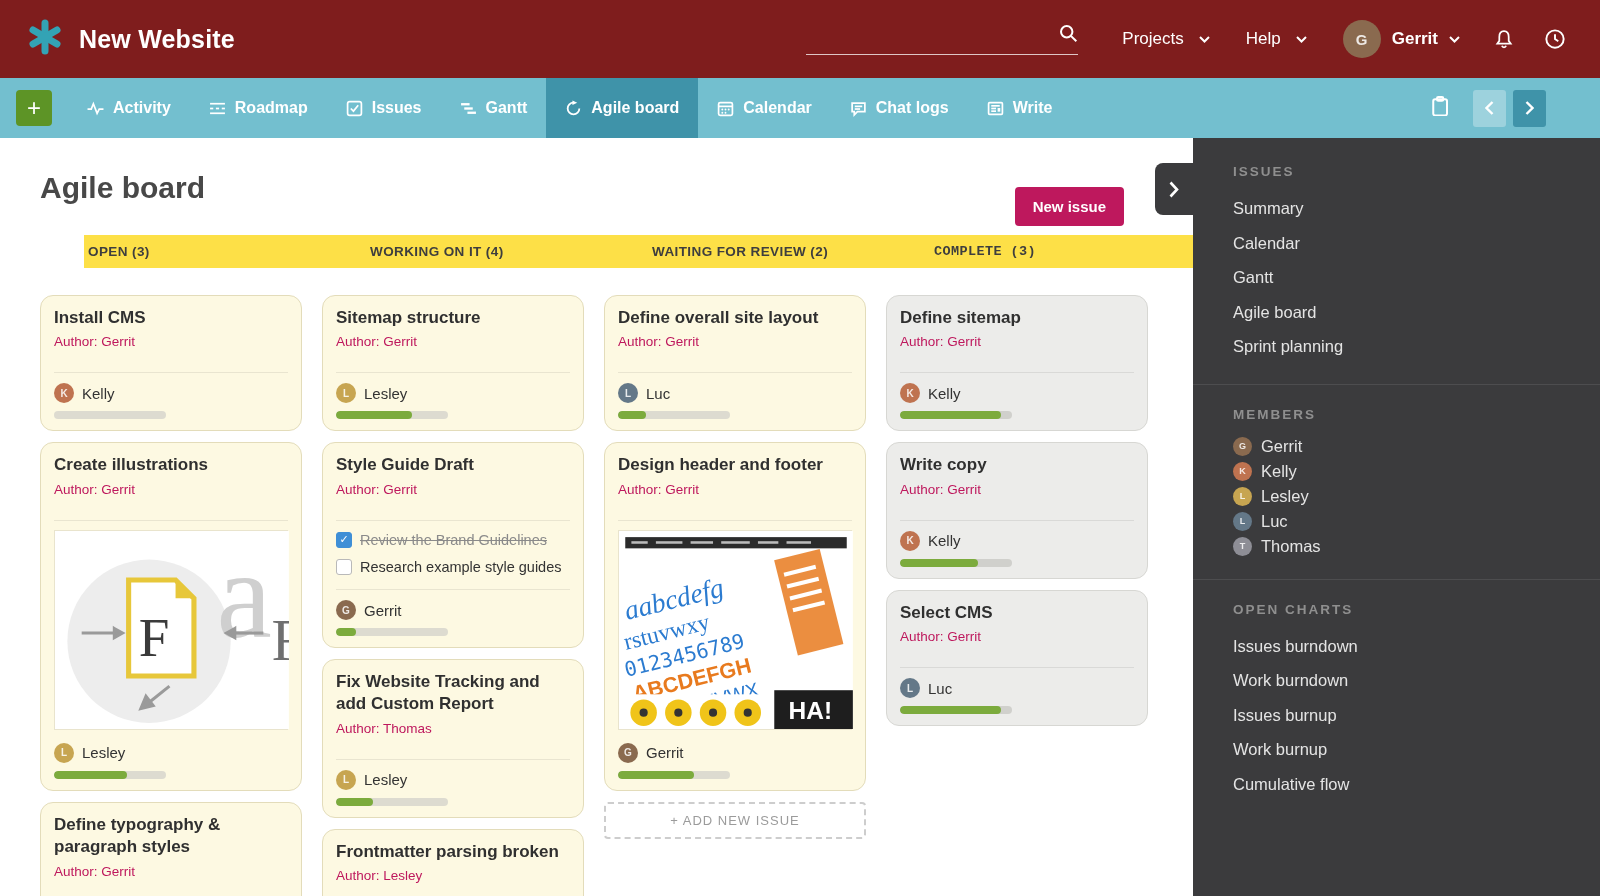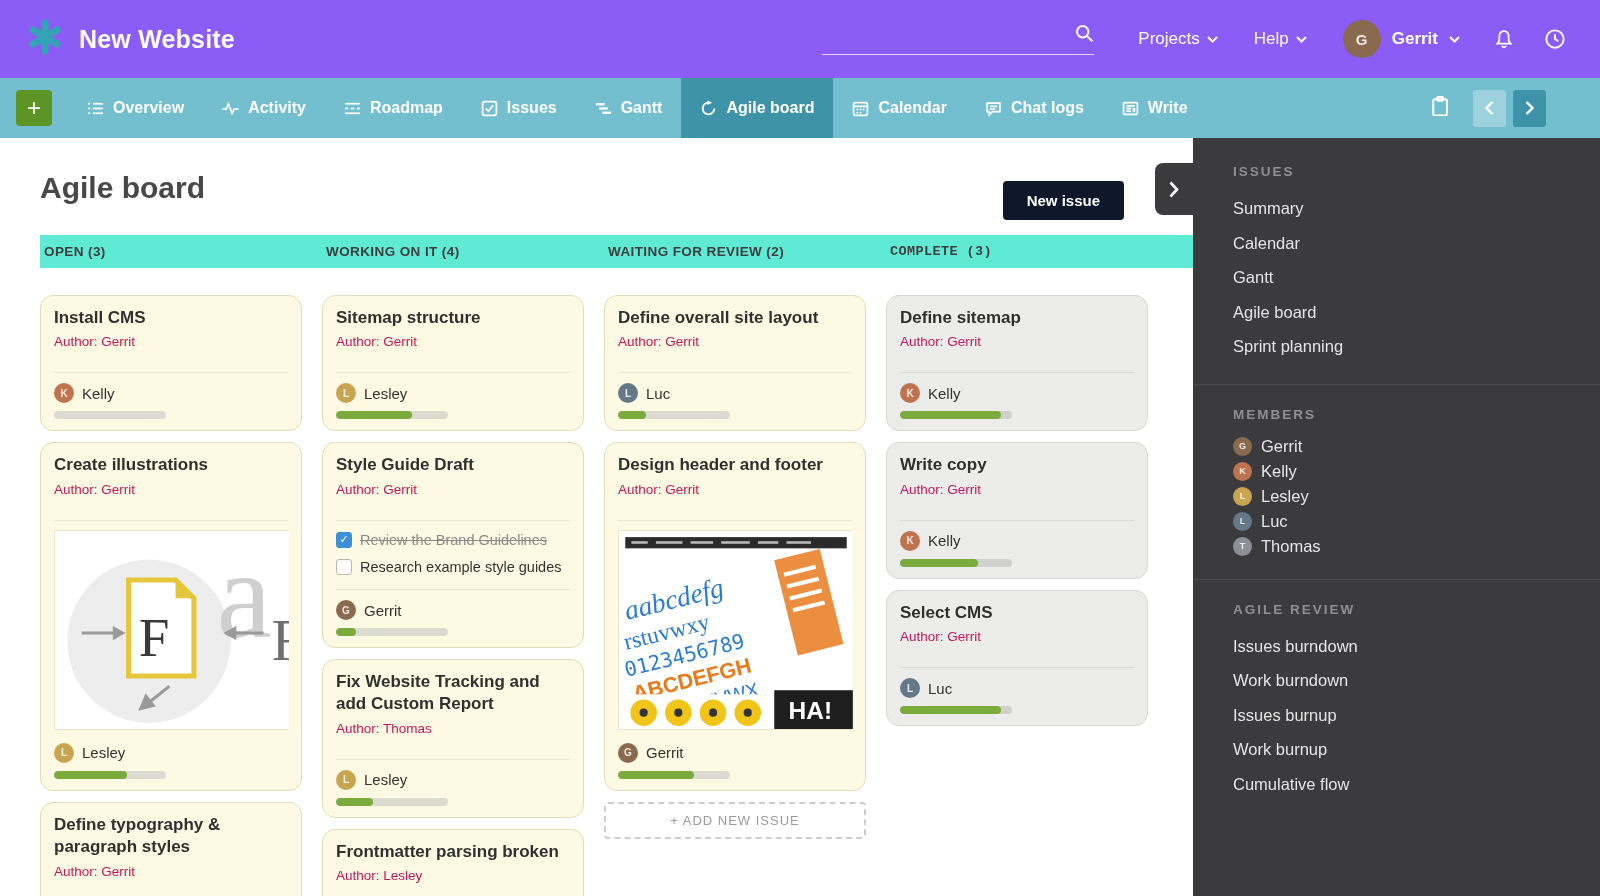--- a/index.html
+++ b/index.html
@@ -1,27 +1,27 @@
 <!DOCTYPE html>
 <html><head>
 <meta charset="utf-8">
 <style>
   * { margin:0; padding:0; box-sizing:border-box; }
   html,body { width:1600px; height:896px; overflow:hidden; background:#fff;
     font-family:"Liberation Sans", sans-serif; }
 
   
-  .topbar { height:78px; background:#8b5cf6; display:flex; align-items:center; padding:0 26px; }
+  .topbar { height:78px; background:#7f1d1d; display:flex; align-items:center; padding:0 26px; }
   .brand { display:flex; align-items:center; gap:15px; }
   .project-title { color:#fff; font-size:25px; font-weight:bold; letter-spacing:.2px; }
   .topbar-spacer { flex:1; }
   .search { display:flex; align-items:center; width:272px; border-bottom:1px solid rgba(255,255,255,.75);
     padding-bottom:7px; margin-right:44px; }
   .search input { flex:1; background:transparent; border:none; outline:none; color:#fff; font-size:15px; }
-  .menu { display:flex; align-items:center; gap:7px; color:#fff; font-size:17px; margin-right:36px; cursor:pointer; }
+  .menu { display:flex; align-items:center; gap:15px; color:#fff; font-size:17px; margin-right:36px; cursor:pointer; }
   .user { display:flex; align-items:center; gap:11px; margin-right:34px; cursor:pointer; }
   .avatar { border-radius:50%; display:flex; align-items:center; justify-content:center;
     color:rgba(255,255,255,.85); font-weight:bold; flex:none; }
   .avatar.lg { width:38px; height:38px; font-size:15px; }
   .avatar.sm { width:20px; height:20px; font-size:10px; }
   .avatar.xs { width:19px; height:19px; font-size:9px; }
   .user-name { color:#fff; font-size:17px; font-weight:bold; }
   .icon-btn { margin-right:30px; cursor:pointer; display:flex; align-items:center; }
 
   
@@ -37,24 +37,24 @@
     justify-content:center; margin-right:7px; cursor:pointer; }
   .scroll-btn.left  { background:#9dd2dd; }
   .scroll-btn.right { background:#3f93a9; margin-right:54px; }
 
   
   .content { display:flex; height:758px; }
   .main { width:1193px; flex:none; padding-left:40px; overflow:hidden; position:relative; }
   .page-head { display:flex; justify-content:space-between; align-items:flex-start; padding-top:33px;
     padding-right:69px; height:73px; }
   .page-title { font-size:30px; font-weight:bold; color:#484848; }
-  .new-issue-btn { background:#0f172a; color:#fff; font-size:15px; font-weight:bold; padding:11px 24px;
-    border:none; border-radius:4px; cursor:pointer; margin-top:10px; }
-
-  .col-headers { width:1198px; height:33px; background:#5eead4; display:flex; align-items:center; margin-top:24px; }
+  .new-issue-btn { background:#be185d; color:#fff; font-size:15px; font-weight:bold; padding:11px 18px;
+    border:none; border-radius:4px; cursor:pointer; margin-top:16px; }
+
+  .col-headers { width:1198px; height:33px; background:#fde047; display:flex; align-items:center; margin-top:24px;margin-left:44px; }
   .col-header { width:262px; margin-right:20px; padding-left:4px; font-size:13.5px; font-weight:bold;
     color:#3e3e3e; letter-spacing:.4px; }
   .col-header:last-child { margin-right:0;font-family:Liberation Mono, monospace; }
 
   .columns { display:flex; gap:20px; margin-top:27px; }
   .column { width:262px; flex:none; }
   .card { background:#fdf9e2; border:1px solid #e3dcba; border-radius:13px; padding:11px 13px; margin-bottom:11px; }
   .card.gray { background:#ececea; border-color:#d7d7d3; }
   .card-title { font-size:17px; font-weight:bold; color:#303030; line-height:1.32; margin-bottom:5px; }
   .card-author { font-size:13.5px; color:#be185d; padding-bottom:23px; border-bottom:1px solid rgba(0,0,0,.08); }
@@ -142,31 +142,20 @@
     <svg width="22" height="22" viewBox="0 0 16 16" fill="none" stroke="#fff" stroke-width="1.4">
       <circle cx="8" cy="8" r="6.3"></circle>
         <polyline points="8,4.6 8,8 10.4,9.6"></polyline>
     </svg>
   </span>
 </header>
 
 <nav class="tabbar">
   <button class="add-btn">+</button>
 
-  <div class="tab">
-    <svg width="17" height="17" viewBox="0 0 16 16" fill="none" stroke="#fff" stroke-width="1.6">
-      <circle cx="2" cy="3.5" r="1" fill="#fff" stroke="none"></circle>
-        <line x1="5.5" y1="3.5" x2="15" y2="3.5"></line>
-      <circle cx="2" cy="8" r="1" fill="#fff" stroke="none"></circle>
-        <line x1="5.5" y1="8" x2="15" y2="8"></line>
-      <circle cx="2" cy="12.5" r="1" fill="#fff" stroke="none"></circle>
-        <line x1="5.5" y1="12.5" x2="15" y2="12.5"></line>
-    </svg>
-    <span>Overview</span>
-  </div>
 
   <div class="tab">
     <svg width="17" height="17" viewBox="0 0 16 16" fill="none" stroke="#fff" stroke-width="1.6">
       <polyline points="0.5,8.5 4,8.5 6,3.5 9.5,12.5 11.5,8.5 15.5,8.5"></polyline>
     </svg>
     <span>Activity</span>
   </div>
 
   <div class="tab">
     <svg width="17" height="17" viewBox="0 0 16 16" fill="none" stroke="#fff" stroke-width="1.6">
@@ -563,21 +552,21 @@
       </div>
       <div class="member">
         <span class="avatar xs" style="background: rgb(142, 142, 150);">T</span>
         <span class="member-name">Thomas</span>
       </div>
     </div>
 
     <hr class="side-divider">
 
     <div class="side-section">
-      <div class="side-section-title">AGILE REVIEW</div>
+      <div class="side-section-title">OPEN CHARTS</div>
       <div class="side-link">Issues burndown</div>
       <div class="side-link">Work burndown</div>
       <div class="side-link">Issues burnup</div>
       <div class="side-link">Work burnup</div>
       <div class="side-link">Cumulative flow</div>
     </div>
   </aside>
 </div>
 
 </body></html>

